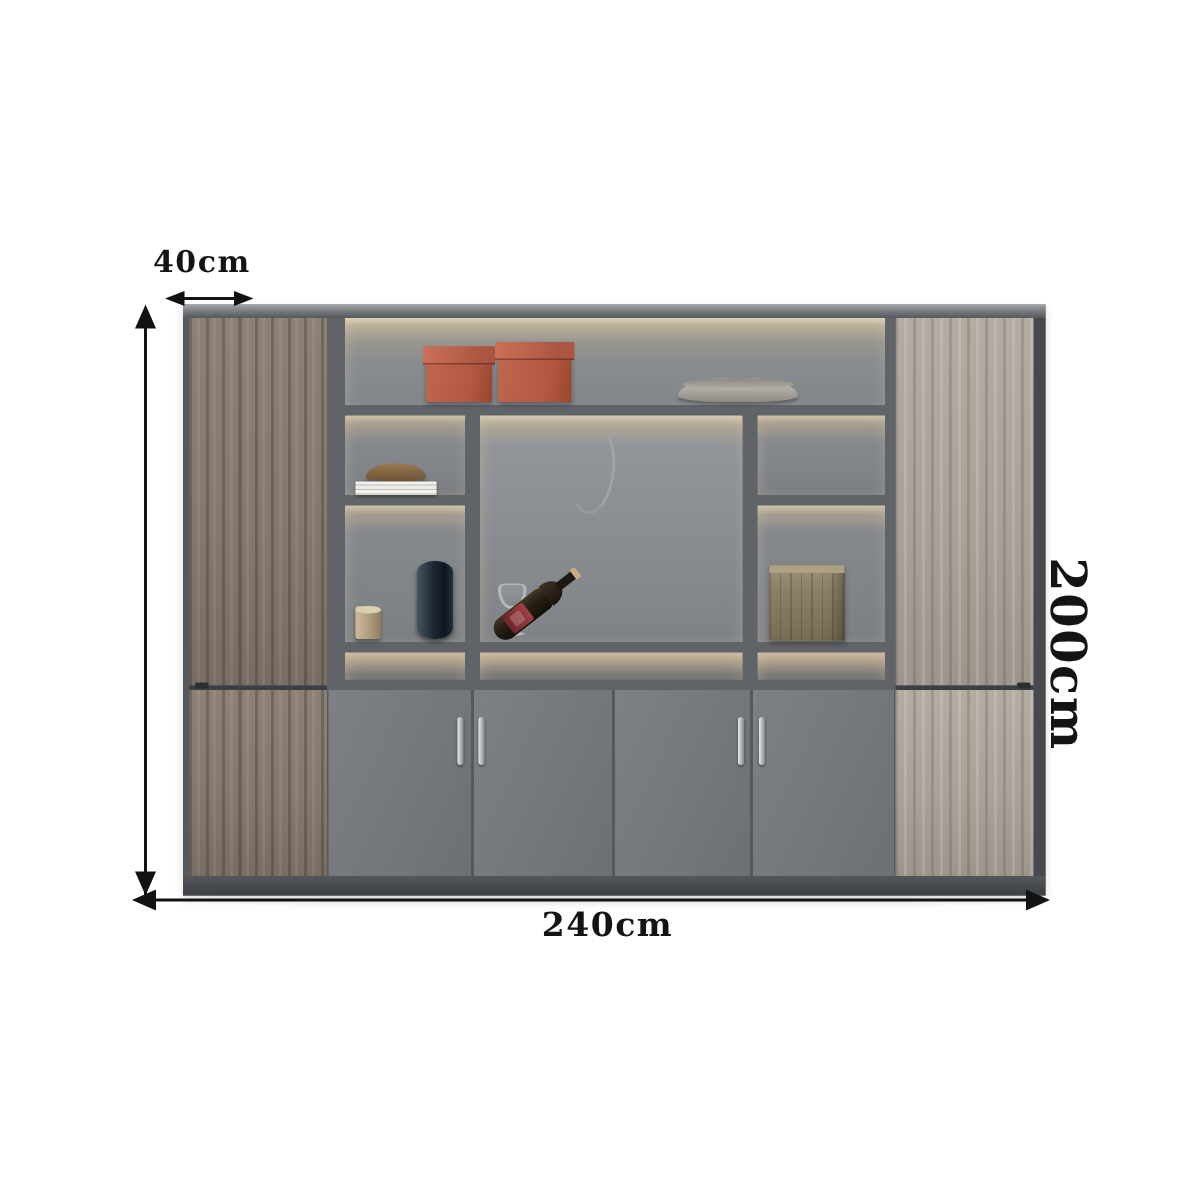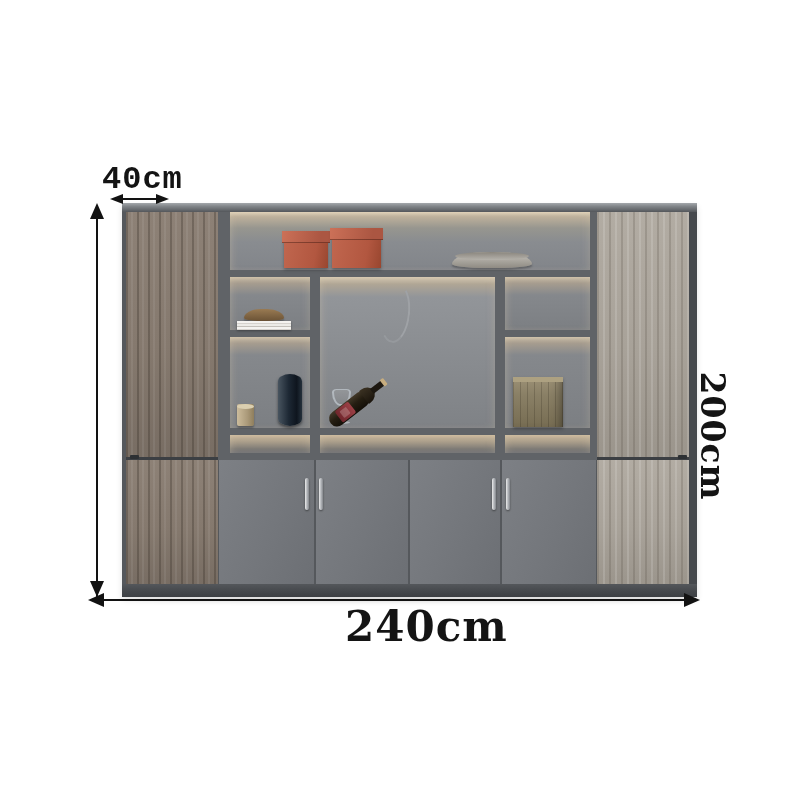--- a/index.html
+++ b/index.html
@@ -178,28 +178,28 @@
     <div class="abs handle" style="left:183px;top:275px;"></div>
     <div class="abs handle" style="left:197px;top:275px;"></div>
     <div class="abs handle" style="left:370px;top:275px;"></div>
     <div class="abs handle" style="left:384px;top:275px;"></div>
 
     <div class="abs base"></div>
   </div>
 
   <div class="abs floor-shadow" style="left:135px;top:597px;width:555px;height:5px;"></div>
 
-  <div class="abs dim-label" style="left:102px;top:164px;font-size:32px;font-family:Liberation Mono, monospace;">40cm</div>
+  <div class="abs dim-label" style="left:102px;top:164px;font-size:20px;">40cm</div>
   <div class="abs dim-line" style="left:116px;top:198px;width:46px;height:2px;"></div>
   <div class="abs tri" style="left:110px;top:194px;border-top:5px solid transparent;border-bottom:5px solid transparent;border-right:13px solid #121212;"></div>
   <div class="abs tri" style="left:156px;top:194px;border-top:5px solid transparent;border-bottom:5px solid transparent;border-left:13px solid #121212;"></div>
 
   <div class="abs dim-line" style="left:96px;top:207px;width:2px;height:390px;"></div>
   <div class="abs tri" style="left:90px;top:203px;border-left:7px solid transparent;border-right:7px solid transparent;border-bottom:16px solid #121212;"></div>
   <div class="abs tri" style="left:90px;top:581px;border-left:7px solid transparent;border-right:7px solid transparent;border-top:16px solid #121212;"></div>
   <div class="abs dim-label" style="left:666px;top:401px;width:92px;height:33px;font-size:33px;text-align:center;transform:rotate(90deg);">200cm</div>
 
   <div class="abs dim-line" style="left:101px;top:599px;width:586px;height:2px;"></div>
   <div class="abs tri" style="left:88px;top:593px;border-top:7px solid transparent;border-bottom:7px solid transparent;border-right:16px solid #121212;"></div>
   <div class="abs tri" style="left:684px;top:593px;border-top:7px solid transparent;border-bottom:7px solid transparent;border-left:16px solid #121212;"></div>
-  <div class="abs dim-label" style="left:345px;top:606px;width:120px;font-size:42px;text-align:center;">240cm</div>
+  <div class="abs dim-label" style="left:345px;top:606px;width:120px;font-size:22px;text-align:center;">240cm</div>
 
 </div>
 
 </body></html>

